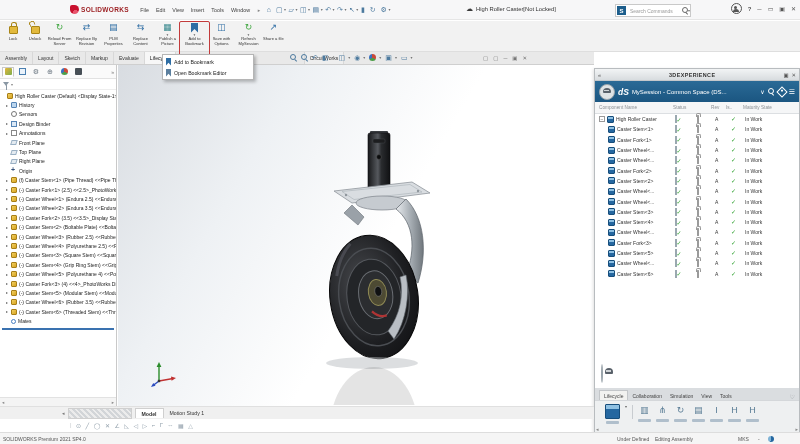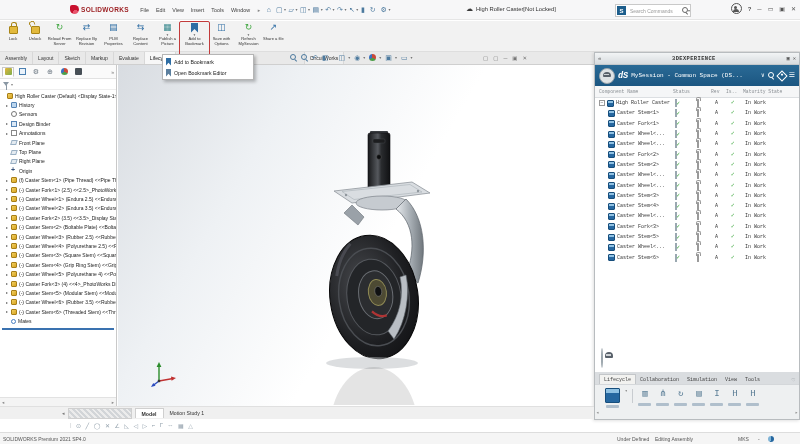--- a/index.html
+++ b/index.html
@@ -93,21 +93,21 @@
   .ticon.mates{width:5px;height:5px;border:1.4px solid #4a7fc0;border-radius:50%;background:transparent;}
   .rollback{margin:2px 2px 0;border-top:2px solid #3a72b0;}
   .hscroll{position:absolute;bottom:0;left:0;right:0;height:8px;background:#f4f4f4;border-top:1px solid #e2e2e2;display:flex;justify-content:space-between;align-items:center;padding:0 2px;font-size:4.5px;color:#888;}
 
   
   .graphics{position:absolute;left:118px;top:65px;width:476px;height:341px;background:linear-gradient(120deg,#d8dce1 0%,#eef1f4 28%,#ffffff 55%);overflow:hidden;}
   .caster-svg{position:absolute;left:200px;top:60px;}
   .triad-svg{position:absolute;left:32px;top:294px;}
 
   
-  .right-panel{position:absolute;left:594px;top:52px;width:206px;height:368px;background:#fff;border:1px solid #b8bcbf;box-sizing:border-box;box-shadow:-1px 1px 3px rgba(0,0,0,.12);font-family:Liberation Mono, monospace;}
+  .right-panel{position:absolute;left:594px;top:68px;width:206px;height:368px;background:#fff;border:1px solid #b8bcbf;box-sizing:border-box;box-shadow:-1px 1px 3px rgba(0,0,0,.12);}
   .rp-header{height:11px;background:linear-gradient(#f2f4f5,#d8dcdf);display:flex;align-items:center;font-size:5.4px;color:#555;padding:0 3px;border-bottom:1px solid #c4c8cb;}
   .rp-title{flex:1;text-align:center;font-weight:bold;color:#333;letter-spacing:.4px;}
   .rp-blue{height:21px;background:linear-gradient(#2a6a96,#1b5681);display:flex;align-items:center;gap:3px;padding:0 4px;color:#fff;}
   .avatar{width:14px;height:14px;border-radius:50%;background:#dfe3e5;border:1px solid #9aa4ab;position:relative;overflow:hidden;flex:none;}
   .avatar::after{content:'';position:absolute;left:2.5px;top:3px;width:8px;height:5.5px;background:#59616a;border-radius:4px 4px 1px 1px;}
   .avatar::before{content:'';position:absolute;left:4px;top:5px;width:5px;height:1.6px;background:#cfd3d6;z-index:1;}
   .ds-logo{font-style:italic;font-weight:bold;font-size:8.5px;color:#fff;flex:none;}
   .rp-session{flex:1;font-size:6px;white-space:nowrap;overflow:hidden;text-overflow:ellipsis;}
   .rp-blue .wicon{font-size:6px;color:#fff;flex:none;line-height:1;}
   .tag-ic{width:6px;height:6px;border:1px solid #fff;transform:rotate(45deg);position:relative;flex:none;}

